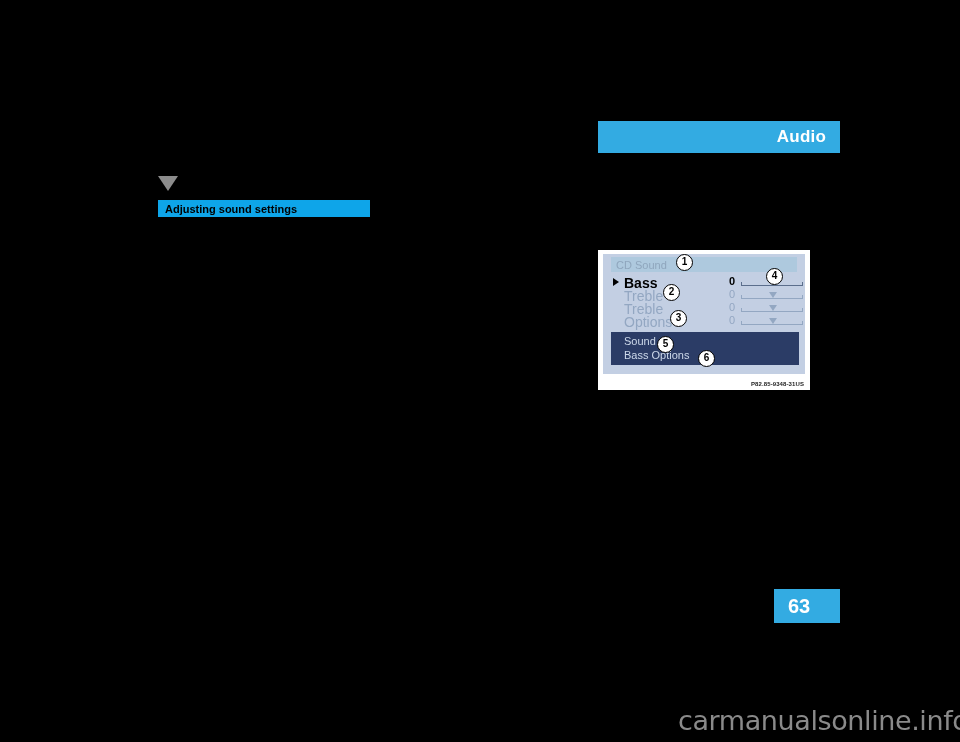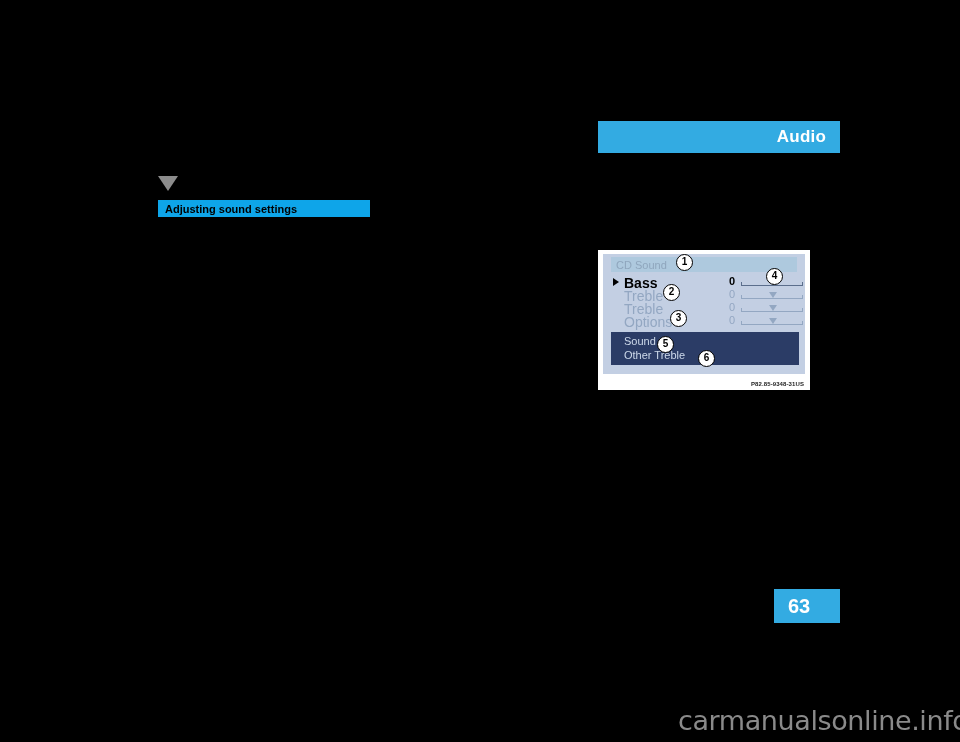--- a/index.html
+++ b/index.html
@@ -334,21 +334,21 @@
       <span class="slider">
         <span class="track"></span>
         <span class="cap-l"></span>
         <span class="cap-r"></span>
         <span class="thumb"></span>
       </span>
     </div>
 
     <div class="options-block">
       <span class="opt opt-1">Sound</span>
-      <span class="opt opt-2">Other Treble</span>
+      <span class="opt opt-2">Bass Options</span>
     </div>
 
   </div>
 
   <span class="fig-code">P82.85-9348-31US</span>
 </div>
 
 <div class="callout" style="left:676px; top:254px;">1</div>
 <div class="callout" style="left:663px; top:284px;">2</div>
 <div class="callout" style="left:670px; top:310px;">3</div>

